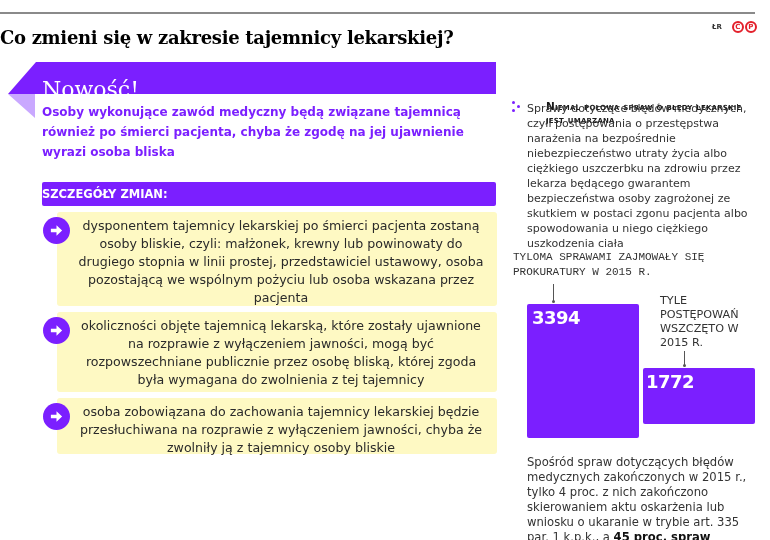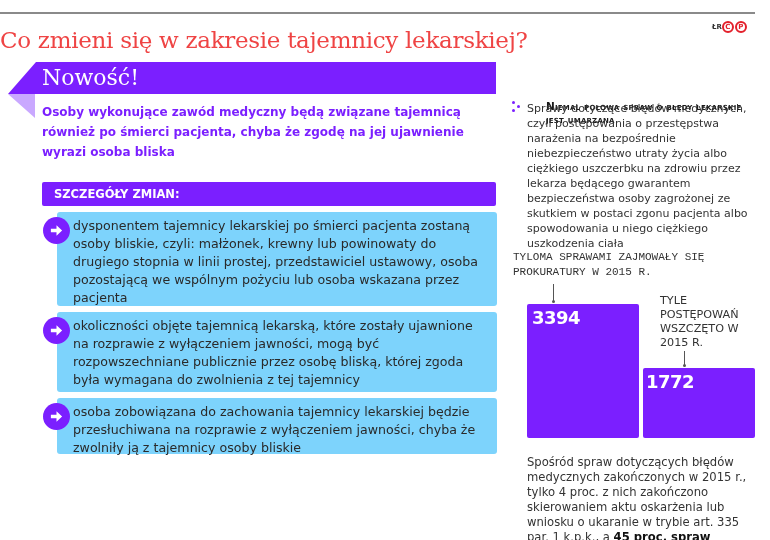--- a/index.html
+++ b/index.html
@@ -1,39 +1,39 @@
 <!DOCTYPE html>
 <html><head>
 <meta charset="utf-8">
 <style>
   * { box-sizing: border-box; margin: 0; padding: 0; }
   html, body { width: 770px; height: 540px; background: #ffffff; overflow: hidden; }
   body { position: relative; font-family: "DejaVu Sans", sans-serif; color: #222; }
 
   .top-rule { position: absolute; left: 0; top: 12px; width: 755px; height: 2px; background: #8a8a8a; }
 
-  .title { position: absolute; left: 0; top: 27px; font-family: "DejaVu Serif", serif; font-weight: normal; font-size: 23px; color: #ef4444; letter-spacing: -0.3px; }
+  .title { position: absolute; left: 0; top: 27px; font-family: "DejaVu Serif", serif; font-weight: bold; font-size: 18px; color: #000000; letter-spacing: -0.3px; }
 
-  .credit { position: absolute; left: 712px; top: 21px; display: flex; align-items: center; gap: 0; }
+  .credit { position: absolute; left: 712px; top: 21px; display: flex; align-items: center; gap: 10px; }
   .credit-text { font-size: 7px; font-weight: bold; color: #333; }
   .cp-logo { display: flex; gap: 1px; }
   .cp-logo span { width: 12px; height: 12px; border: 2px solid #e3202b; border-radius: 50%; color: #e3202b; font-size: 7px; font-weight: bold; display: flex; align-items: center; justify-content: center; line-height: 1; }
 
   
   .banner { position: absolute; left: 8px; top: 62px; width: 488px; height: 32px; background: #7b1fff; clip-path: polygon(28px 0, 100% 0, 100% 100%, 0 100%); }
   .banner-fold { position: absolute; left: 8px; top: 94px; width: 27px; height: 24px; background: #c9a8ff; clip-path: polygon(0 0, 100% 0, 100% 100%); }
-  .banner-title { position: absolute; left: 42px; top: 62px; height: 32px; line-height: 32px; font-family: "DejaVu Serif", serif; font-size: 22px; color: #ffffff; }
+  .banner-title { position: absolute; left: 42px; top: 74px; height: 32px; line-height: 32px; font-family: "DejaVu Serif", serif; font-size: 22px; color: #ffffff; }
 
   .lead { position: absolute; left: 42px; top: 102px; width: 456px; font-size: 12px; font-weight: bold; color: #7b1fff; line-height: 20px; }
 
   .details-header { position: absolute; left: 42px; top: 182px; width: 454px; height: 24px; background: #7b1fff; border-radius: 2px; }
-  .details-header span { position: absolute; left: 12px; top: 0; line-height: 24px; color: #fff; font-size: 11.5px; font-weight: bold; }
+  .details-header span { position: absolute; left: 0; top: 0; line-height: 24px; color: #fff; font-size: 11.5px; font-weight: bold; }
 
   .items { position: absolute; left: 42px; top: 212px; width: 454px; }
-  .item { position: relative; background: #7dd3fc; border-radius: 3px; margin-bottom: 6px; padding: 5px 8px 5px 16px; font-size: 12.6px; line-height: 18px; color: #2a2a2a; margin-left: 15px; width: 440px; }
+  .item { position: relative; background: #fef9c3; border-radius: 3px; margin-bottom: 6px; padding: 5px 8px 5px 16px; font-size: 12.6px; line-height: 18px; color: #2a2a2a; margin-left: 15px; width: 440px; text-align: center; }
   .item .arrow { position: absolute; left: -14px; top: 5px; width: 27px; height: 27px; border-radius: 50%; background: #7b1fff; display: flex; align-items: center; justify-content: center; }
   .item .arrow svg { display: block; }
 
   .item1 { height: 94px; }
   .item2 { height: 58px; }
   .item3 { height: 56px; }
   .item4 { height: 80px; }
 
   
   .side-head { position: absolute; left: 512px; top: 64px; display: flex; gap: 24px; margin-top: 36px; }
@@ -120,20 +120,20 @@
 <div class="bars-label1">TYLOMA SPRAWAMI ZAJMOWAŁY SIĘ PROKURATURY W 2015 R.</div>
 <div class="leader" style="left:553px;top:284px;height:17px"></div>
 
 <div class="bars-label2">TYLE POSTĘPOWAŃ WSZCZĘTO W 2015 R.</div>
 <div class="leader" style="left:684px;top:351px;height:14px"></div>
 
 <div id="bar-area">
   <div class="bar" id="bar0" style="left: 527px; width: 112px; top: 304px; height: 134px; background: rgb(123, 31, 255); padding-left: 24px;">
     <span class="bar-value" style="left:5px;top:3px">3394</span>
   </div>
-  <div class="bar" id="bar1" style="left: 643px; width: 112px; top: 368px; height: 70px; background: rgb(123, 31, 255);">
+  <div class="bar" id="bar1" style="left: 643px; width: 112px; top: 368px; height: 56px; background: rgb(123, 31, 255);">
     <span class="bar-value" style="left:3px;top:3px">1772</span>
   </div>
 </div>
 
 <div class="side-footer">
   <span>Spośród spraw dotyczących błędów medycznych zakończonych w 2015 r., tylko 4 proc. z nich zakończono skierowaniem aktu oskarżenia lub wniosku o ukaranie w trybie art. 335 par. 1 k.p.k., a </span><b>45 proc. spraw umorzono</b>
 </div>
 
 </body></html>

